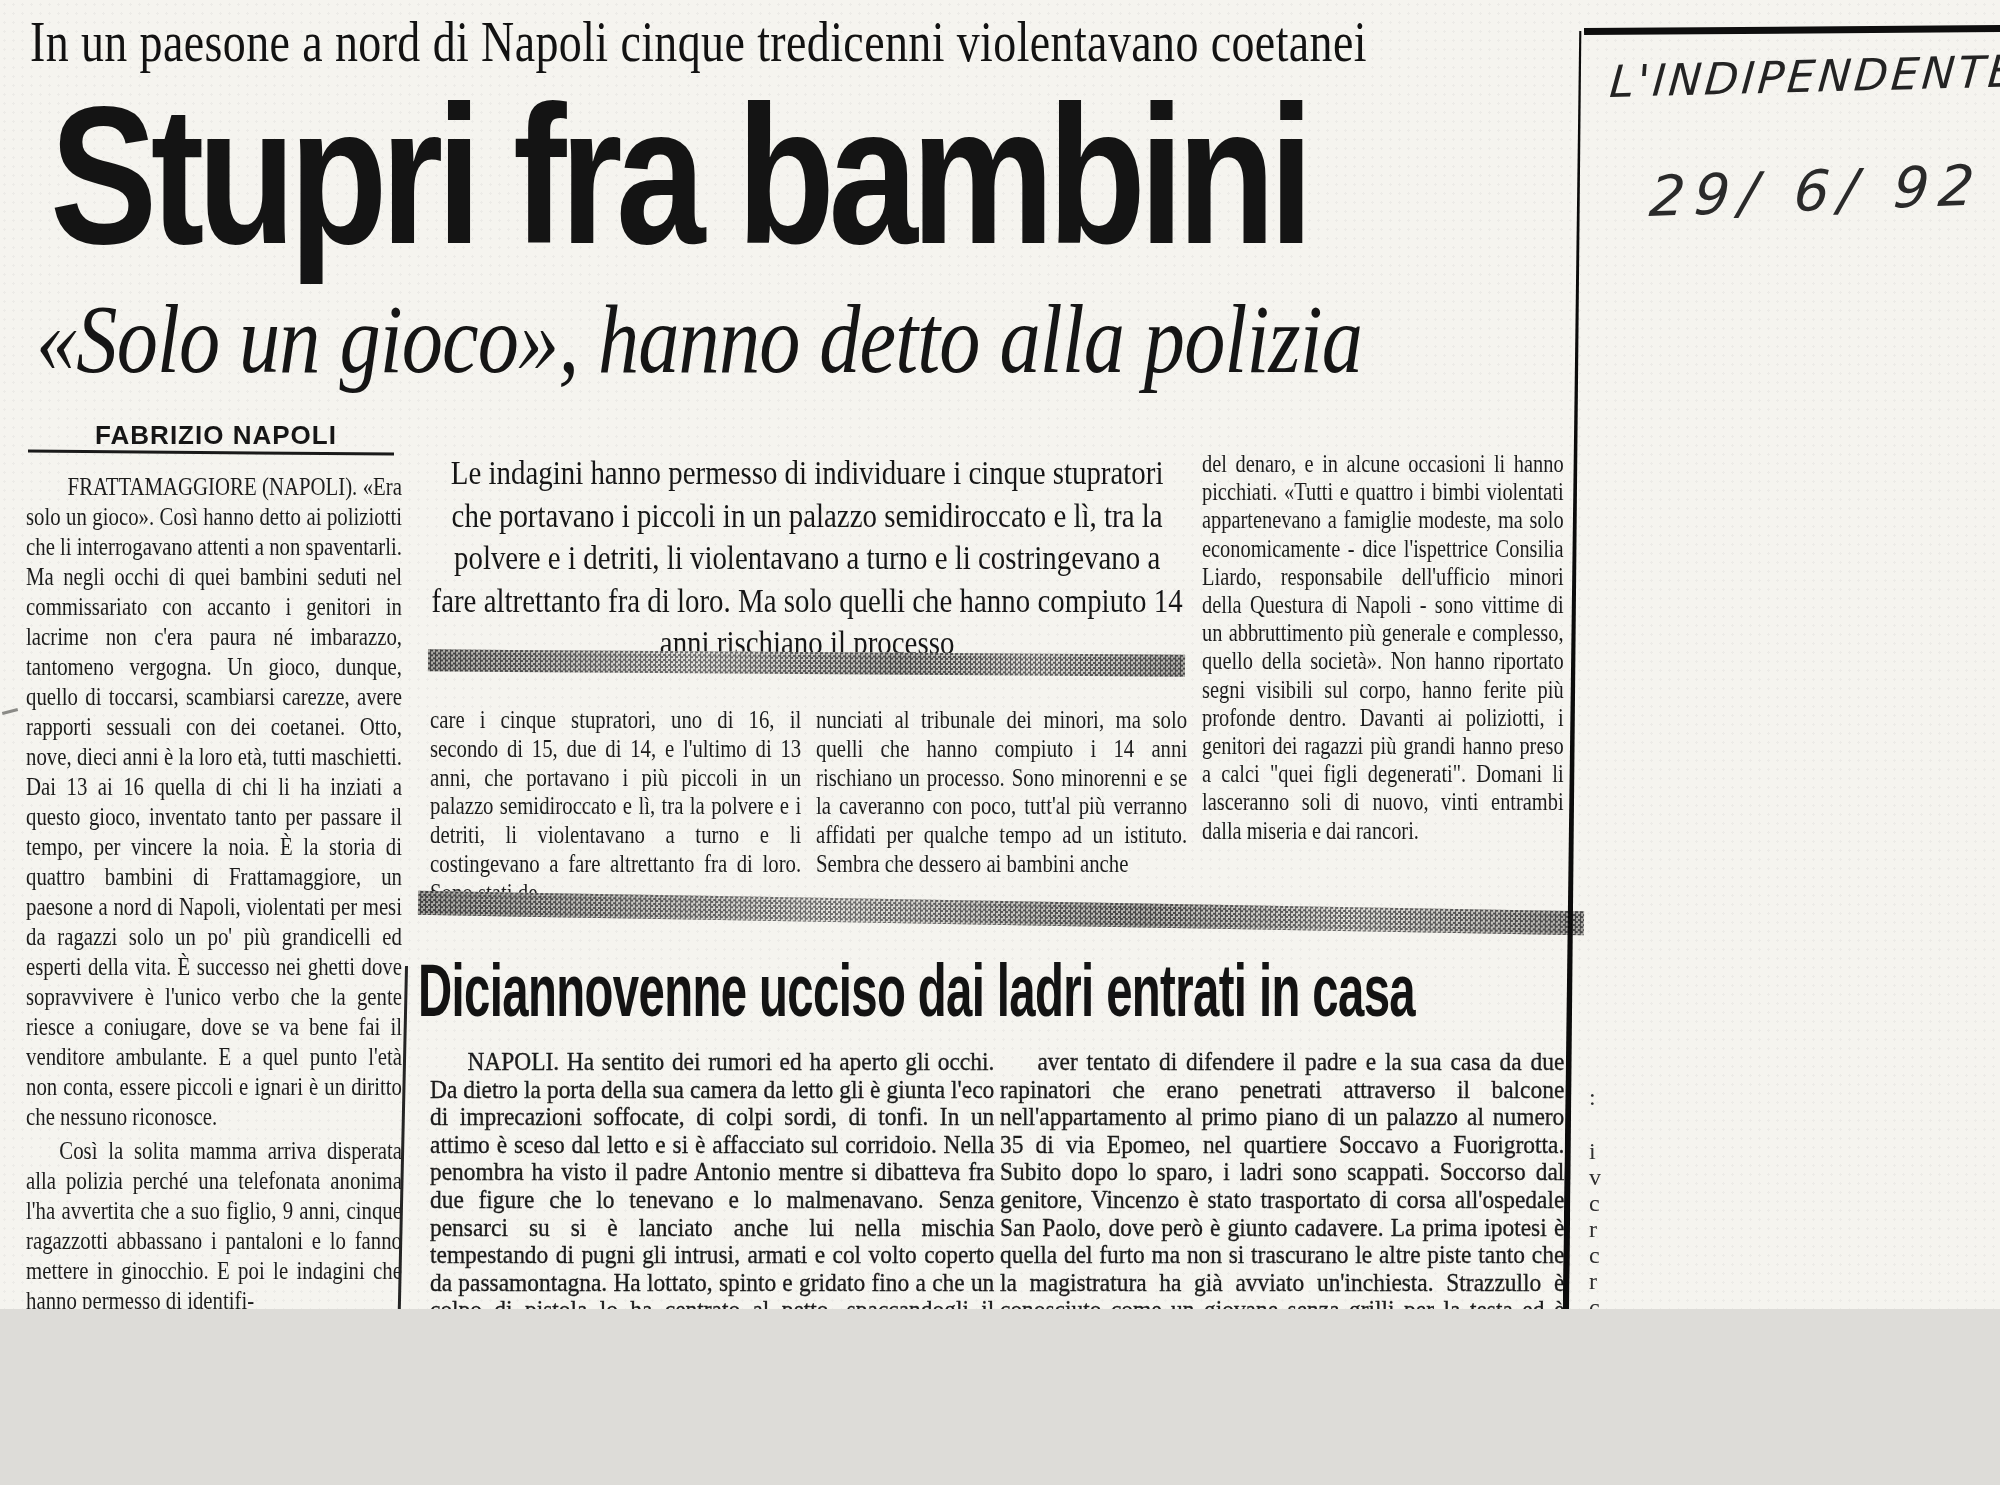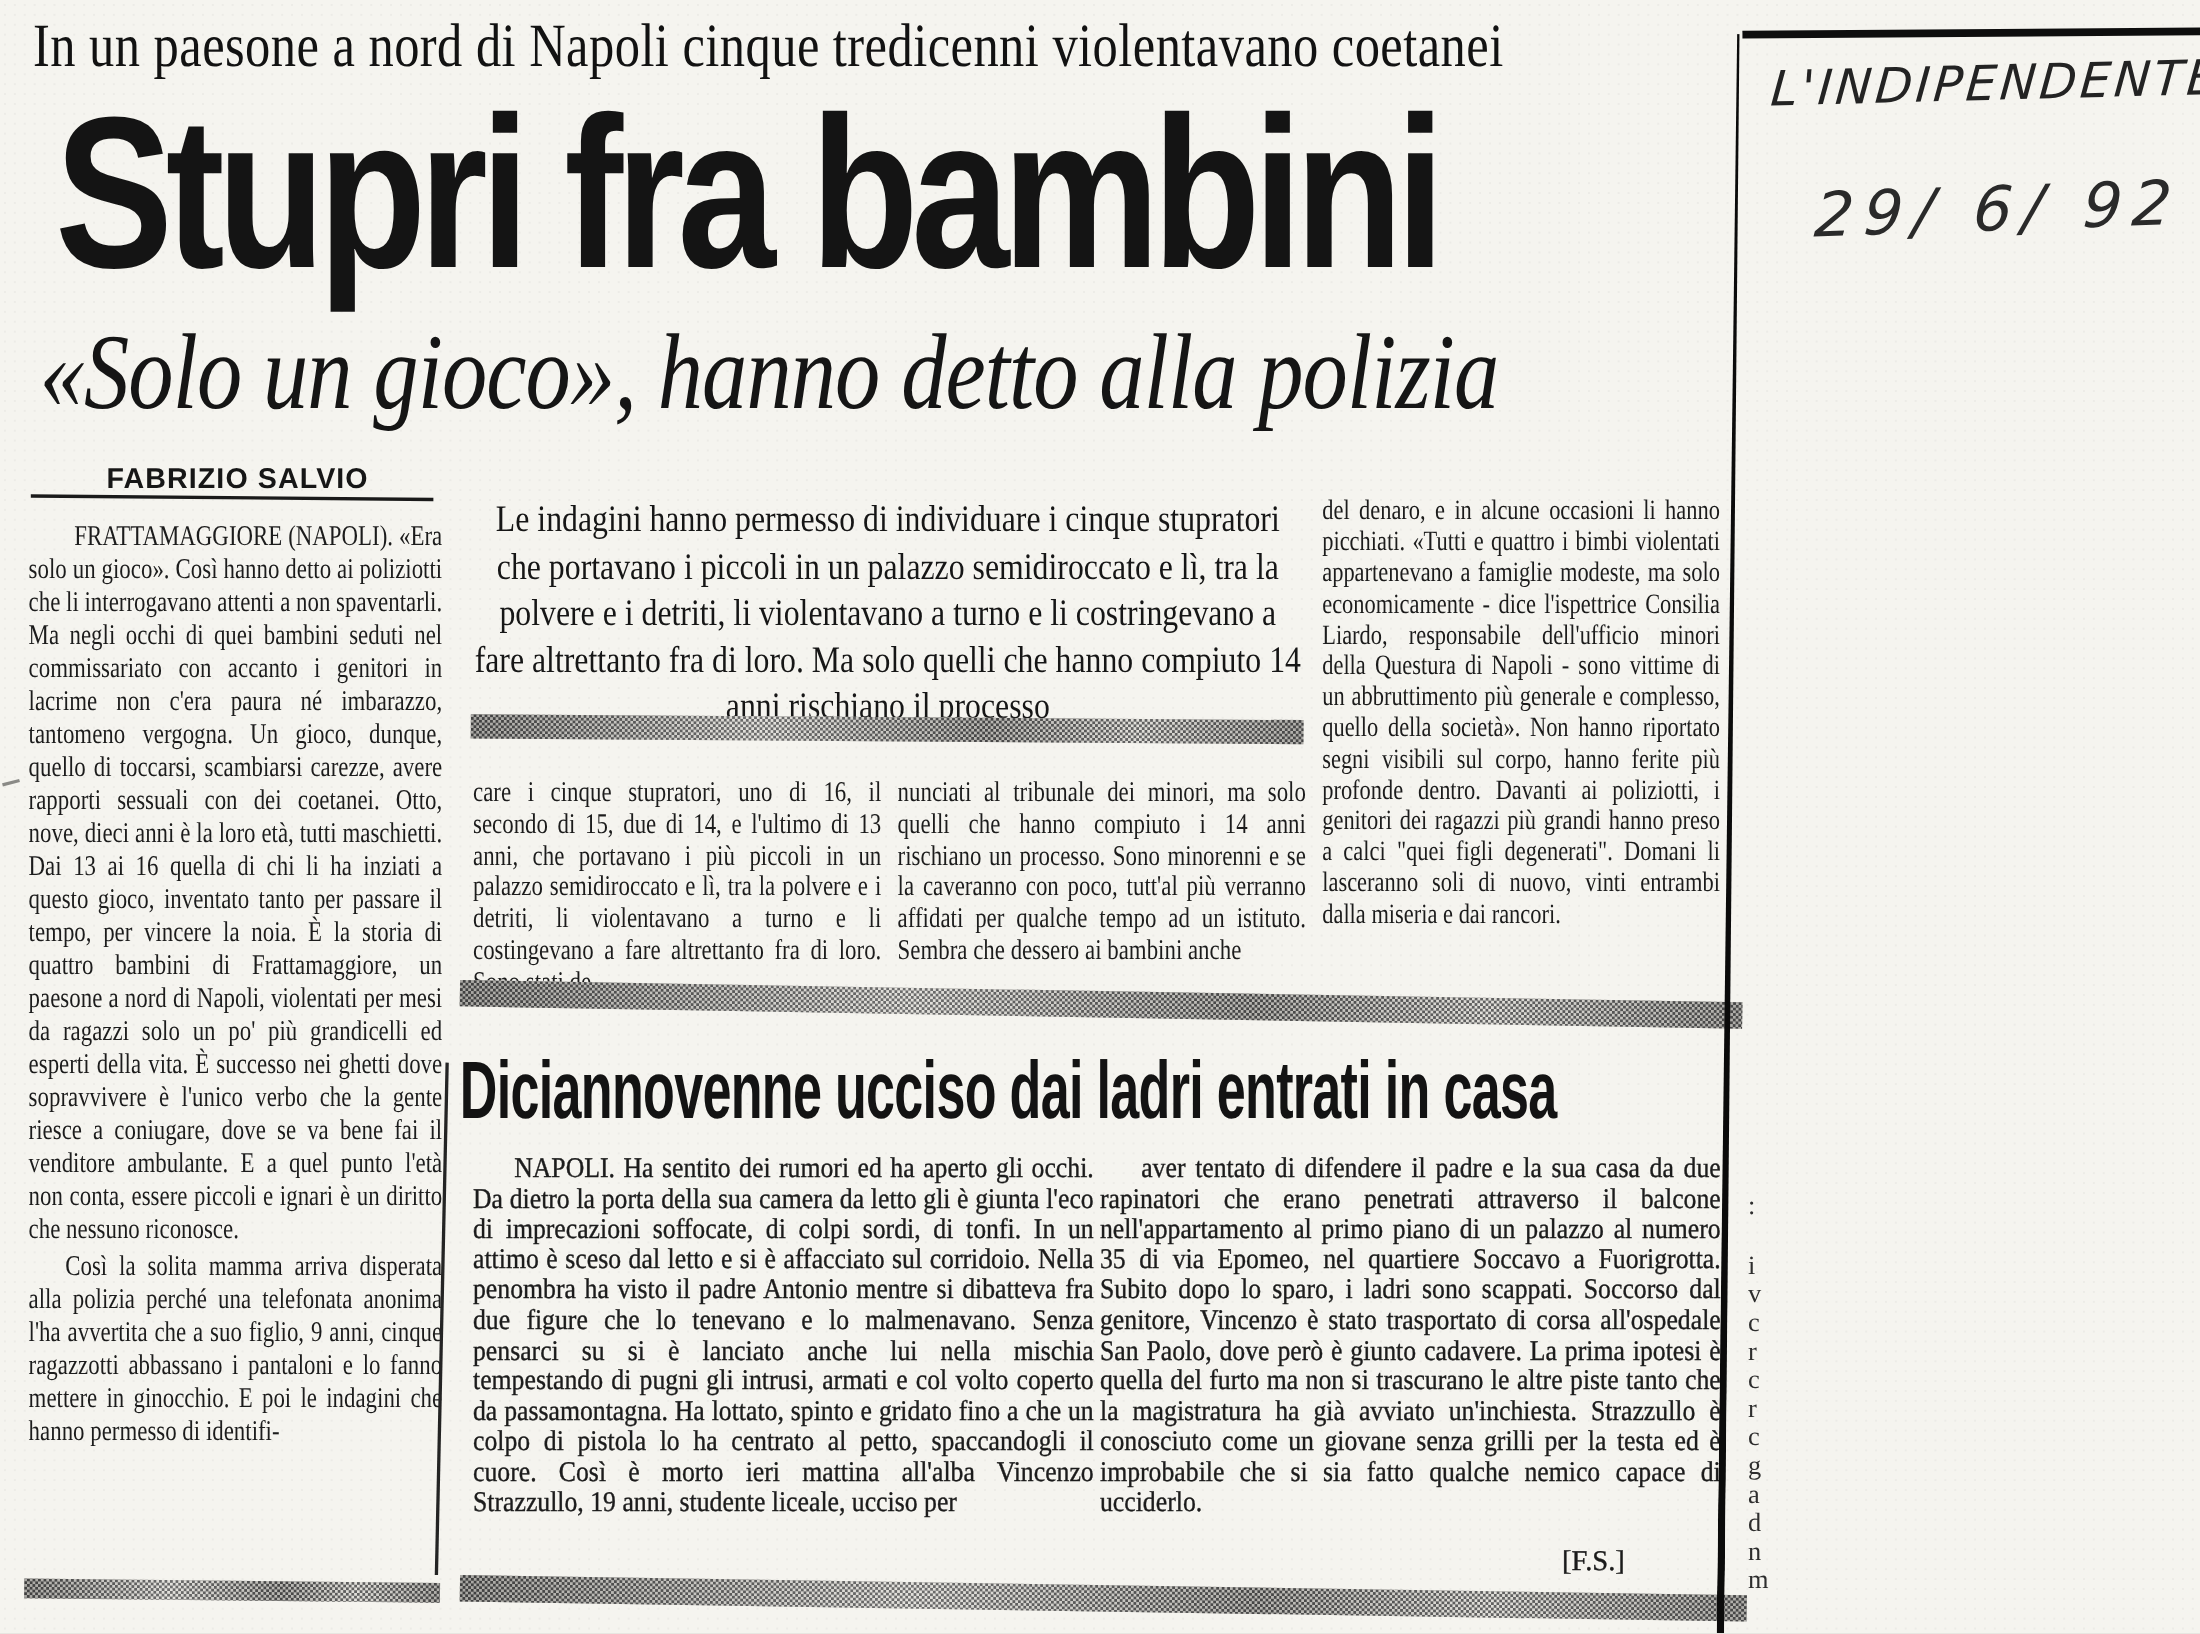--- a/index.html
+++ b/index.html
@@ -1,18 +1,18 @@
 <!DOCTYPE html>
 <html><head>
 <meta charset="utf-8">
 <title>Newspaper clipping</title>
 <style>
   html,body { margin:0; padding:0; background:#dddcd8; }
   .page {
-    position:relative; width:2000px; height:1485px; overflow:hidden;
+    position:relative; width:2000px; height:1309px; overflow:hidden;
     background-color:#f5f4ef;
     background-image: radial-gradient(rgba(0,0,0,0.035) 1px, transparent 1.2px);
     background-size:9px 9px;
     font-family:"Liberation Serif", serif;
     color:#1b1b1b;
   }
   .abs { position:absolute; }
 
   
   .kicker {
@@ -107,21 +107,21 @@
   .edge-letters span:nth-child(2) { margin-top:28px; }
 </style>
 </head>
 <body>
 
 <div class="page">
 
   <div class="abs kicker">In un paesone a nord di Napoli cinque tredicenni violentavano coetanei</div>
   <div class="abs headline1">Stupri fra bambini</div>
   <div class="abs subhead1">«Solo un gioco», hanno detto alla polizia</div>
-  <div class="abs byline">FABRIZIO SALVIO</div>
+  <div class="abs byline">FABRIZIO NAPOLI</div>
   <div class="abs byline-rule"></div>
 
   <div class="abs bodycol col1">
     <p>FRATTAMAGGIORE (NAPOLI). «Era solo un gioco». Così hanno detto ai poliziotti che li interrogavano attenti a non spaventarli. Ma negli occhi di quei bambini seduti nel commissariato con accanto i genitori in lacrime non c'era paura né imbarazzo, tantomeno vergogna. Un gioco, dunque, quello di toccarsi, scambiarsi carezze, avere rapporti sessuali con dei coetanei. Otto, nove, dieci anni è la loro età, tutti maschietti. Dai 13 ai 16 quella di chi li ha inziati a questo gioco, inventato tanto per passare il tempo, per vincere la noia. È la storia di quattro bambini di Frattamaggiore, un paesone a nord di Napoli, violentati per mesi da ragazzi solo un po' più grandicelli ed esperti della vita. È successo nei ghetti dove sopravvivere è l'unico verbo che la gente riesce a coniugare, dove se va bene fai il venditore ambulante. E a quel punto l'età non conta, essere piccoli e ignari è un diritto che nessuno riconosce.</p>
     <p class="p2">Così la solita mamma arriva disperata alla polizia perché una telefonata anonima l'ha avvertita che a suo figlio, 9 anni, cinque ragazzotti abbassano i pantaloni e lo fanno mettere in ginocchio. E poi le indagini che hanno permesso di identifi-</p>
   </div>
 
   <div class="abs lede">Le indagini hanno permesso di individuare i cinque stupratori che portavano i piccoli in un palazzo semidiroccato e lì, tra la polvere e i detriti, li violentavano a turno e li costringevano a fare altrettanto fra di loro. Ma solo quelli che hanno compiuto 14 anni rischiano il processo</div>
   <div class="abs halftone bar-lede"></div>
 

